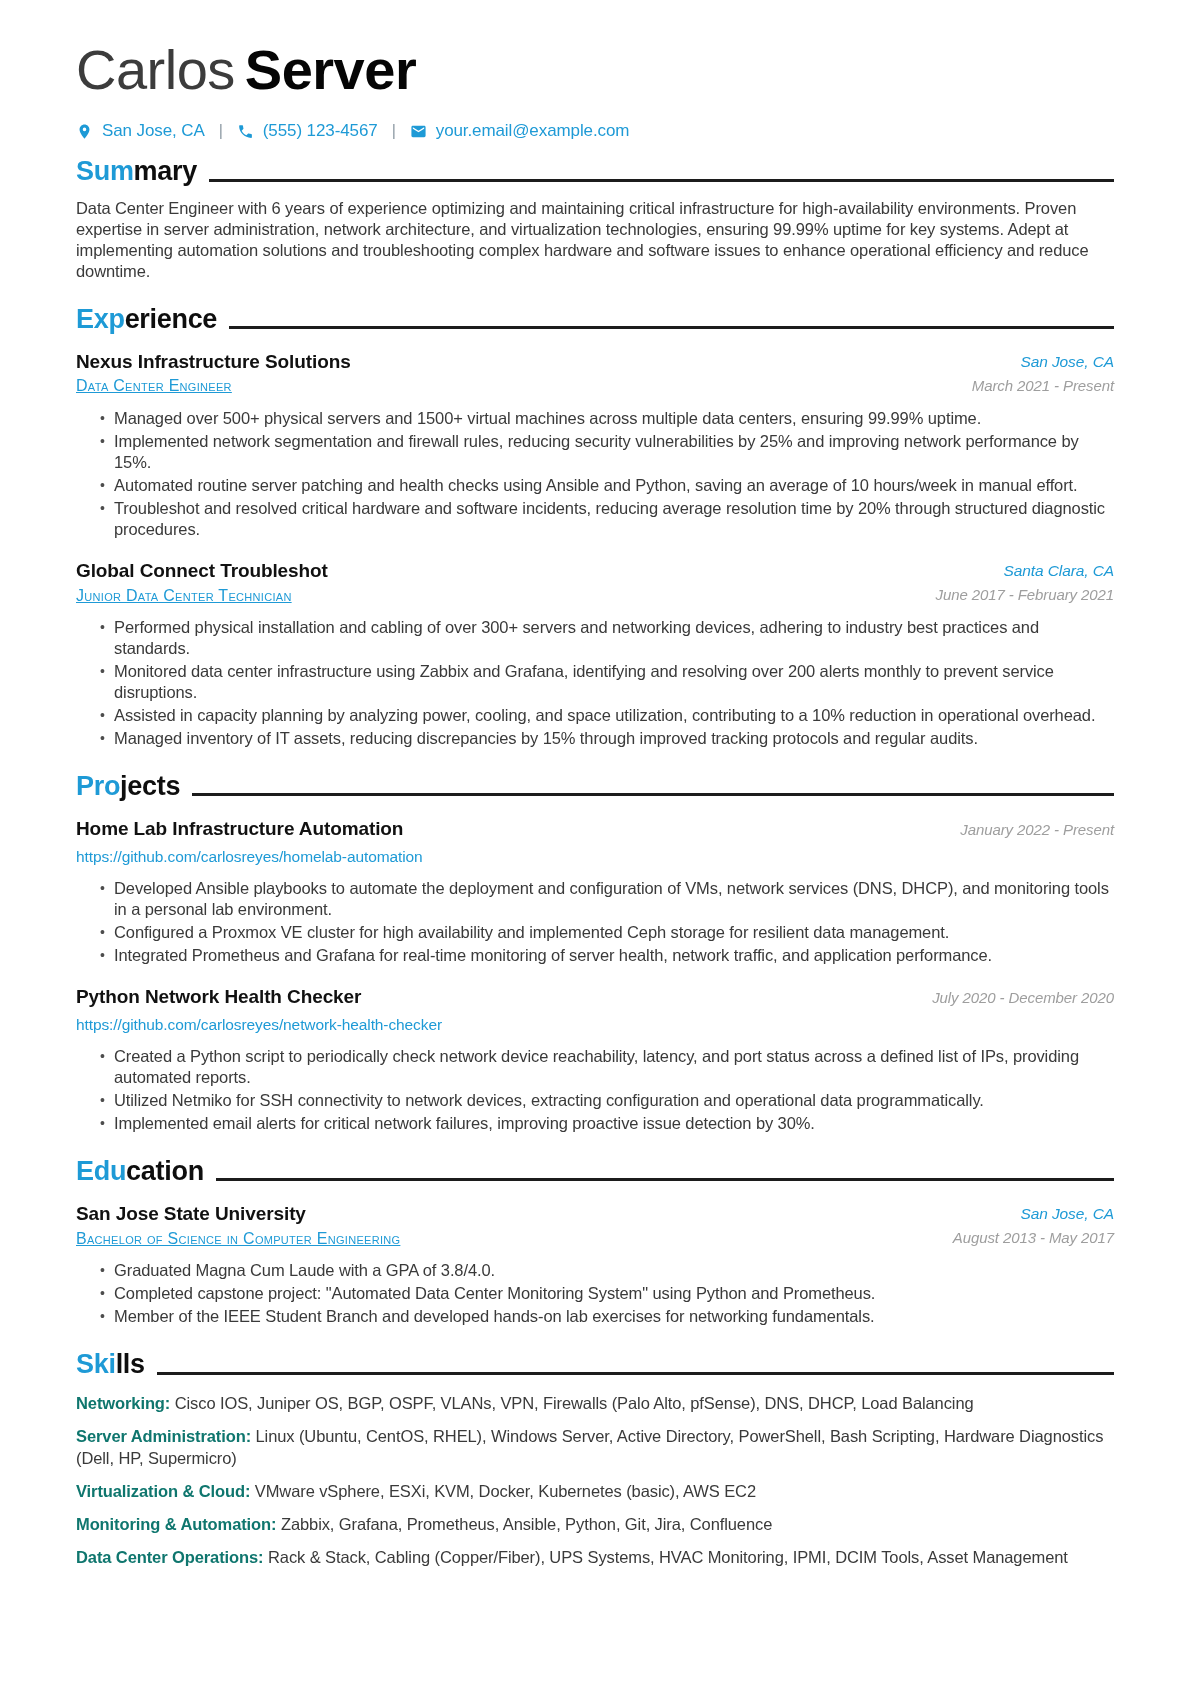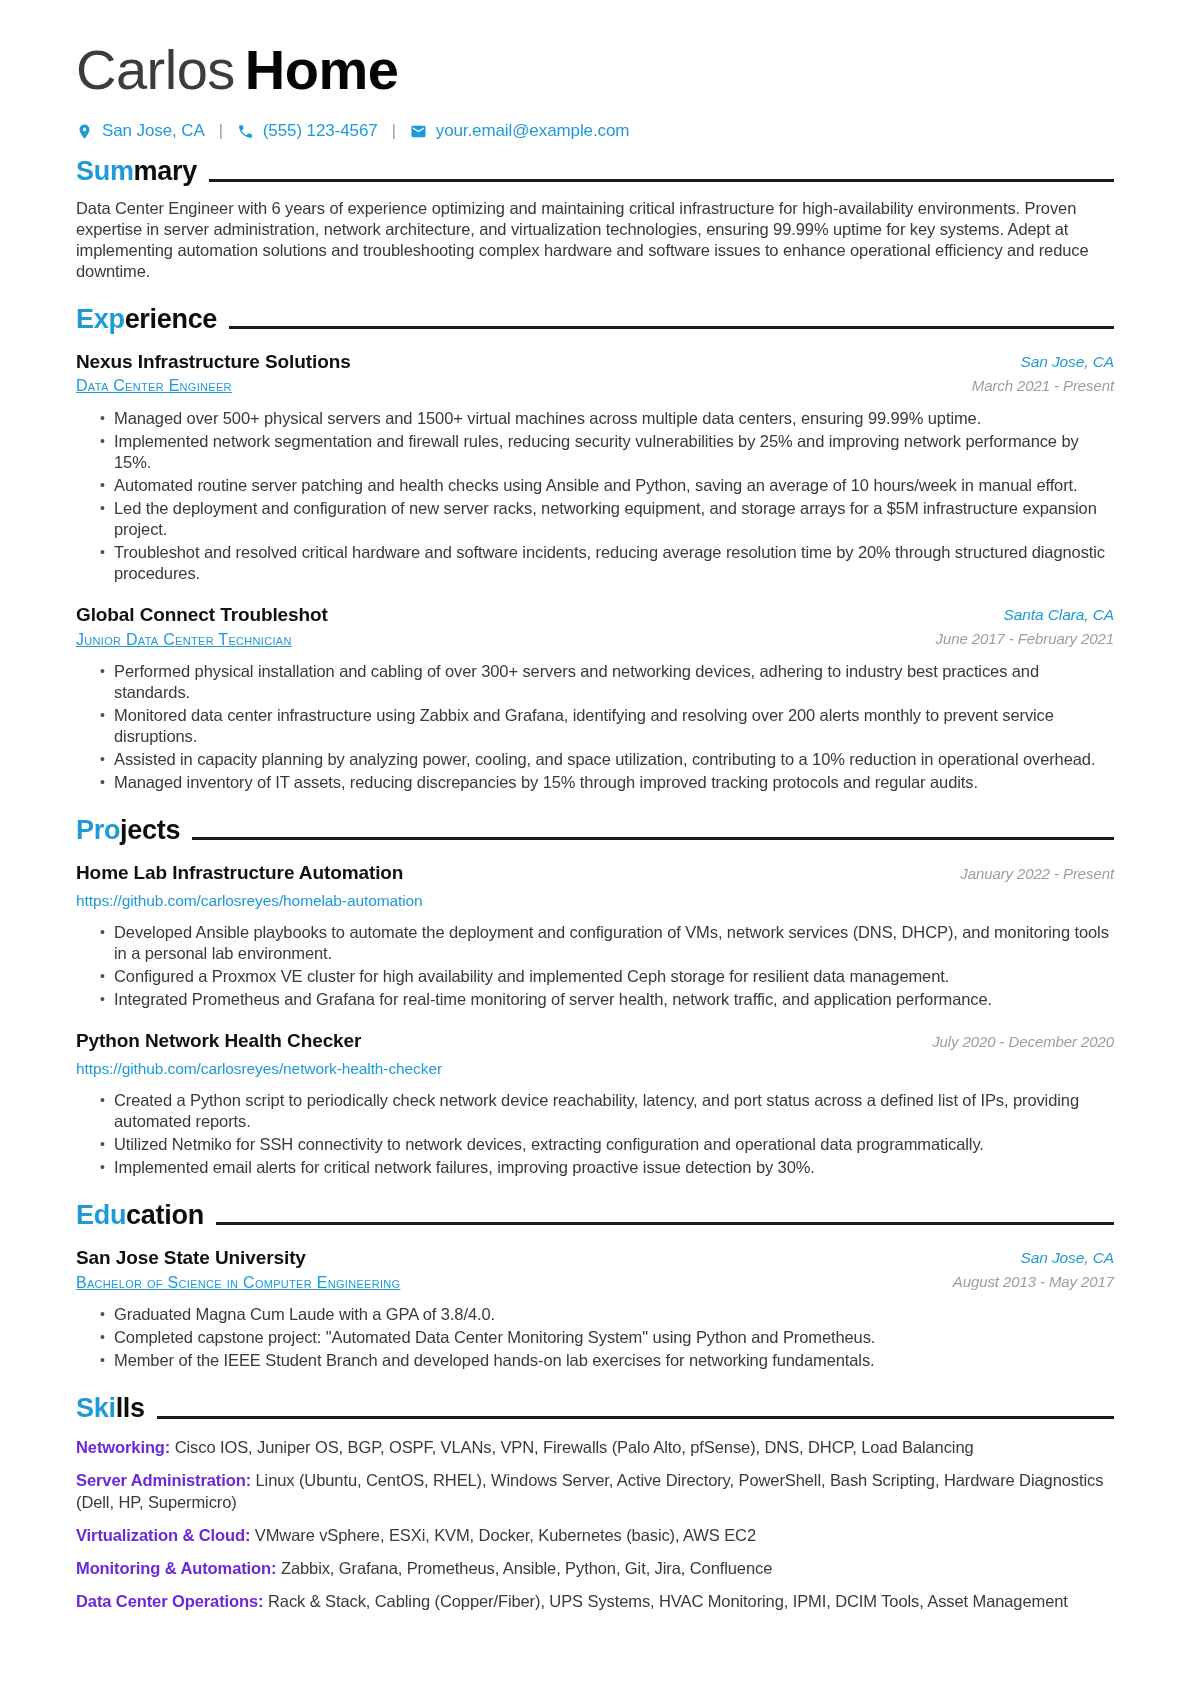--- a/index.html
+++ b/index.html
@@ -134,30 +134,30 @@
     cursor: pointer;
   }
 
   
   .skill-row {
     margin: 11px 0 0 0;
     font-size: 16.5px;
     line-height: 22px;
     color: #3a3a3a;
   }
-  .skill-label { font-weight: 700; color: #6d28d9; }
+  .skill-label { font-weight: 700; color: #0f766e; }
 </style>
 </head>
 <body style="--accent: #1e9ad6;">
 
 <div class="page">
 
   <header>
     <h1 class="name">
-      <span class="first">Carlos</span><span class="last">Home</span>
+      <span class="first">Carlos</span><span class="last">Server</span>
     </h1>
 
     <div class="contact">
       <span class="citem">
         <span class="icon">
           <svg viewBox="0 0 24 24">
               <path fill="currentColor" d="M12 2c-3.87 0-7 3.13-7 7 0 5.25 7 13 7 13s7-7.75 7-13c0-3.87-3.13-7-7-7zm0 9.5a2.5 2.5 0 1 1 0-5 2.5 2.5 0 0 1 0 5z"></path>
             </svg>
         </span>
         <span>San Jose, CA</span>
@@ -205,21 +205,20 @@
         </div>
         <div class="eh-right">
           <div class="loc">San Jose, CA</div>
           <div class="dates">March 2021 - Present</div>
         </div>
       </div>
       <ul class="bullets">
         <li>Managed over 500+ physical servers and 1500+ virtual machines across multiple data centers, ensuring 99.99% uptime.</li>
         <li>Implemented network segmentation and firewall rules, reducing security vulnerabilities by 25% and improving network performance by 15%.</li>
         <li>Automated routine server patching and health checks using Ansible and Python, saving an average of 10 hours/week in manual ef­fort.</li>
-        <li>Led the deployment and configuration of new server racks, networking equipment, and storage arrays for a $5M infrastructure ex­pansion project.</li>
         <li>Troubleshot and resolved critical hardware and software incidents, reducing average resolution time by 20% through structured di­agnostic procedures.</li>
       </ul>
     </div>
 
     <div class="entry">
       <div class="entry-head">
         <div class="eh-left">
           <div class="company">Global Connect Troubleshot</div>
           <div class="position">Junior Data Center Technician</div>
         </div>

